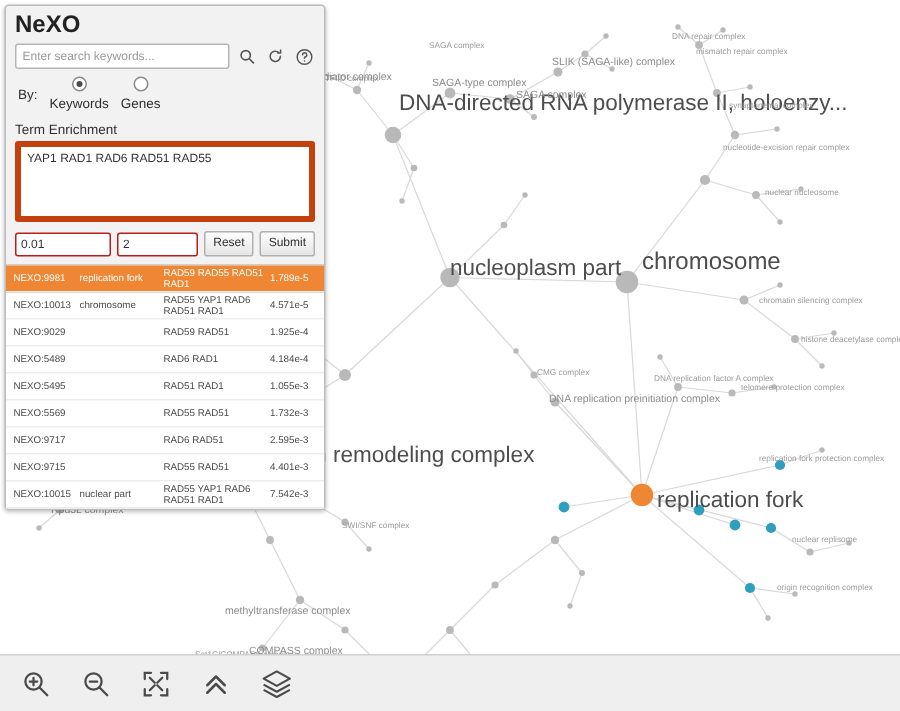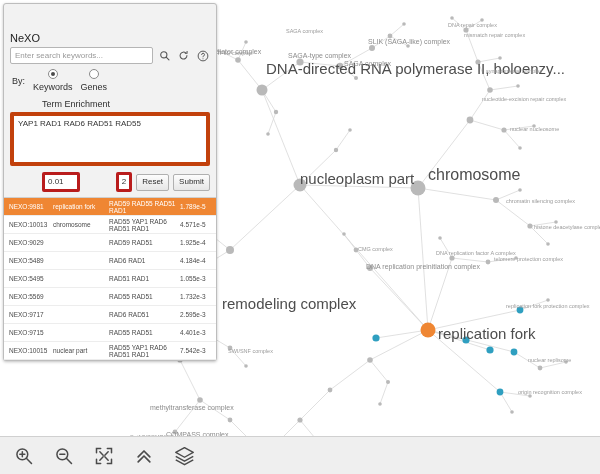--- a/index.html
+++ b/index.html
@@ -45,25 +45,24 @@
     left: 3px;
     top: 3px;
     width: 212px;
     background: #f2f2f2;
     border: 1px solid #bdbdbd;
     border-radius: 3px;
     box-shadow: 0 1px 3px rgba(0,0,0,0.25);
     font-size: 9px;
   }
   #panel-title {
-    font-size: 11px;
-    font-weight: normal;
+    font-size: 16px;
+    font-weight: bold;
     color: #222;
     padding: 4px 6px 3px 6px;
-    margin-top: 24px;
   }
   .search-row {
     display: flex;
     align-items: center;
     padding: 0 6px 5px 6px;
     gap: 4px;
   }
   .search-box {
     flex: 1;
     height: 15px;
@@ -111,21 +110,20 @@
     left: 2px; top: 2px;
     width: 4px; height: 4px;
     border-radius: 50%;
     background: #4b4b4b;
   }
 
   .section-title {
     padding: 2px 6px 3px 6px;
     font-size: 9px;
     color: #2f2f2f;
-    margin-left: 32px;
   }
   .term-area {
     margin: 0 6px;
     height: 40px;
     background: #ffffff;
     border: 4px solid #c2410c;
     border-radius: 2px;
     font-size: 8px;
     color: #333;
     padding: 3px 4px;
@@ -133,28 +131,27 @@
   }
 
   .params-row {
     display: flex;
     align-items: center;
     gap: 4px;
     padding: 6px 6px 5px 6px;
   }
   .params-row .field {
     background: #ffffff;
-    border: 3px solid #b91c1c;
+    border: 1px solid #b91c1c;
     border-radius: 2px;
     height: 14px;
     line-height: 14px;
     font-size: 8px;
     padding: 0 3px;
     color: #333;
-    margin-left: 32px;
   }
   .params-row .f1 { width: 56px; }
   .params-row .f2 { flex: 1; }
   .btn {
     background: linear-gradient(#fdfdfd, #e6e6e6);
     border: 1px solid #b0b0b0;
     border-radius: 2px;
     height: 15px;
     line-height: 13px;
     font-size: 8px;

